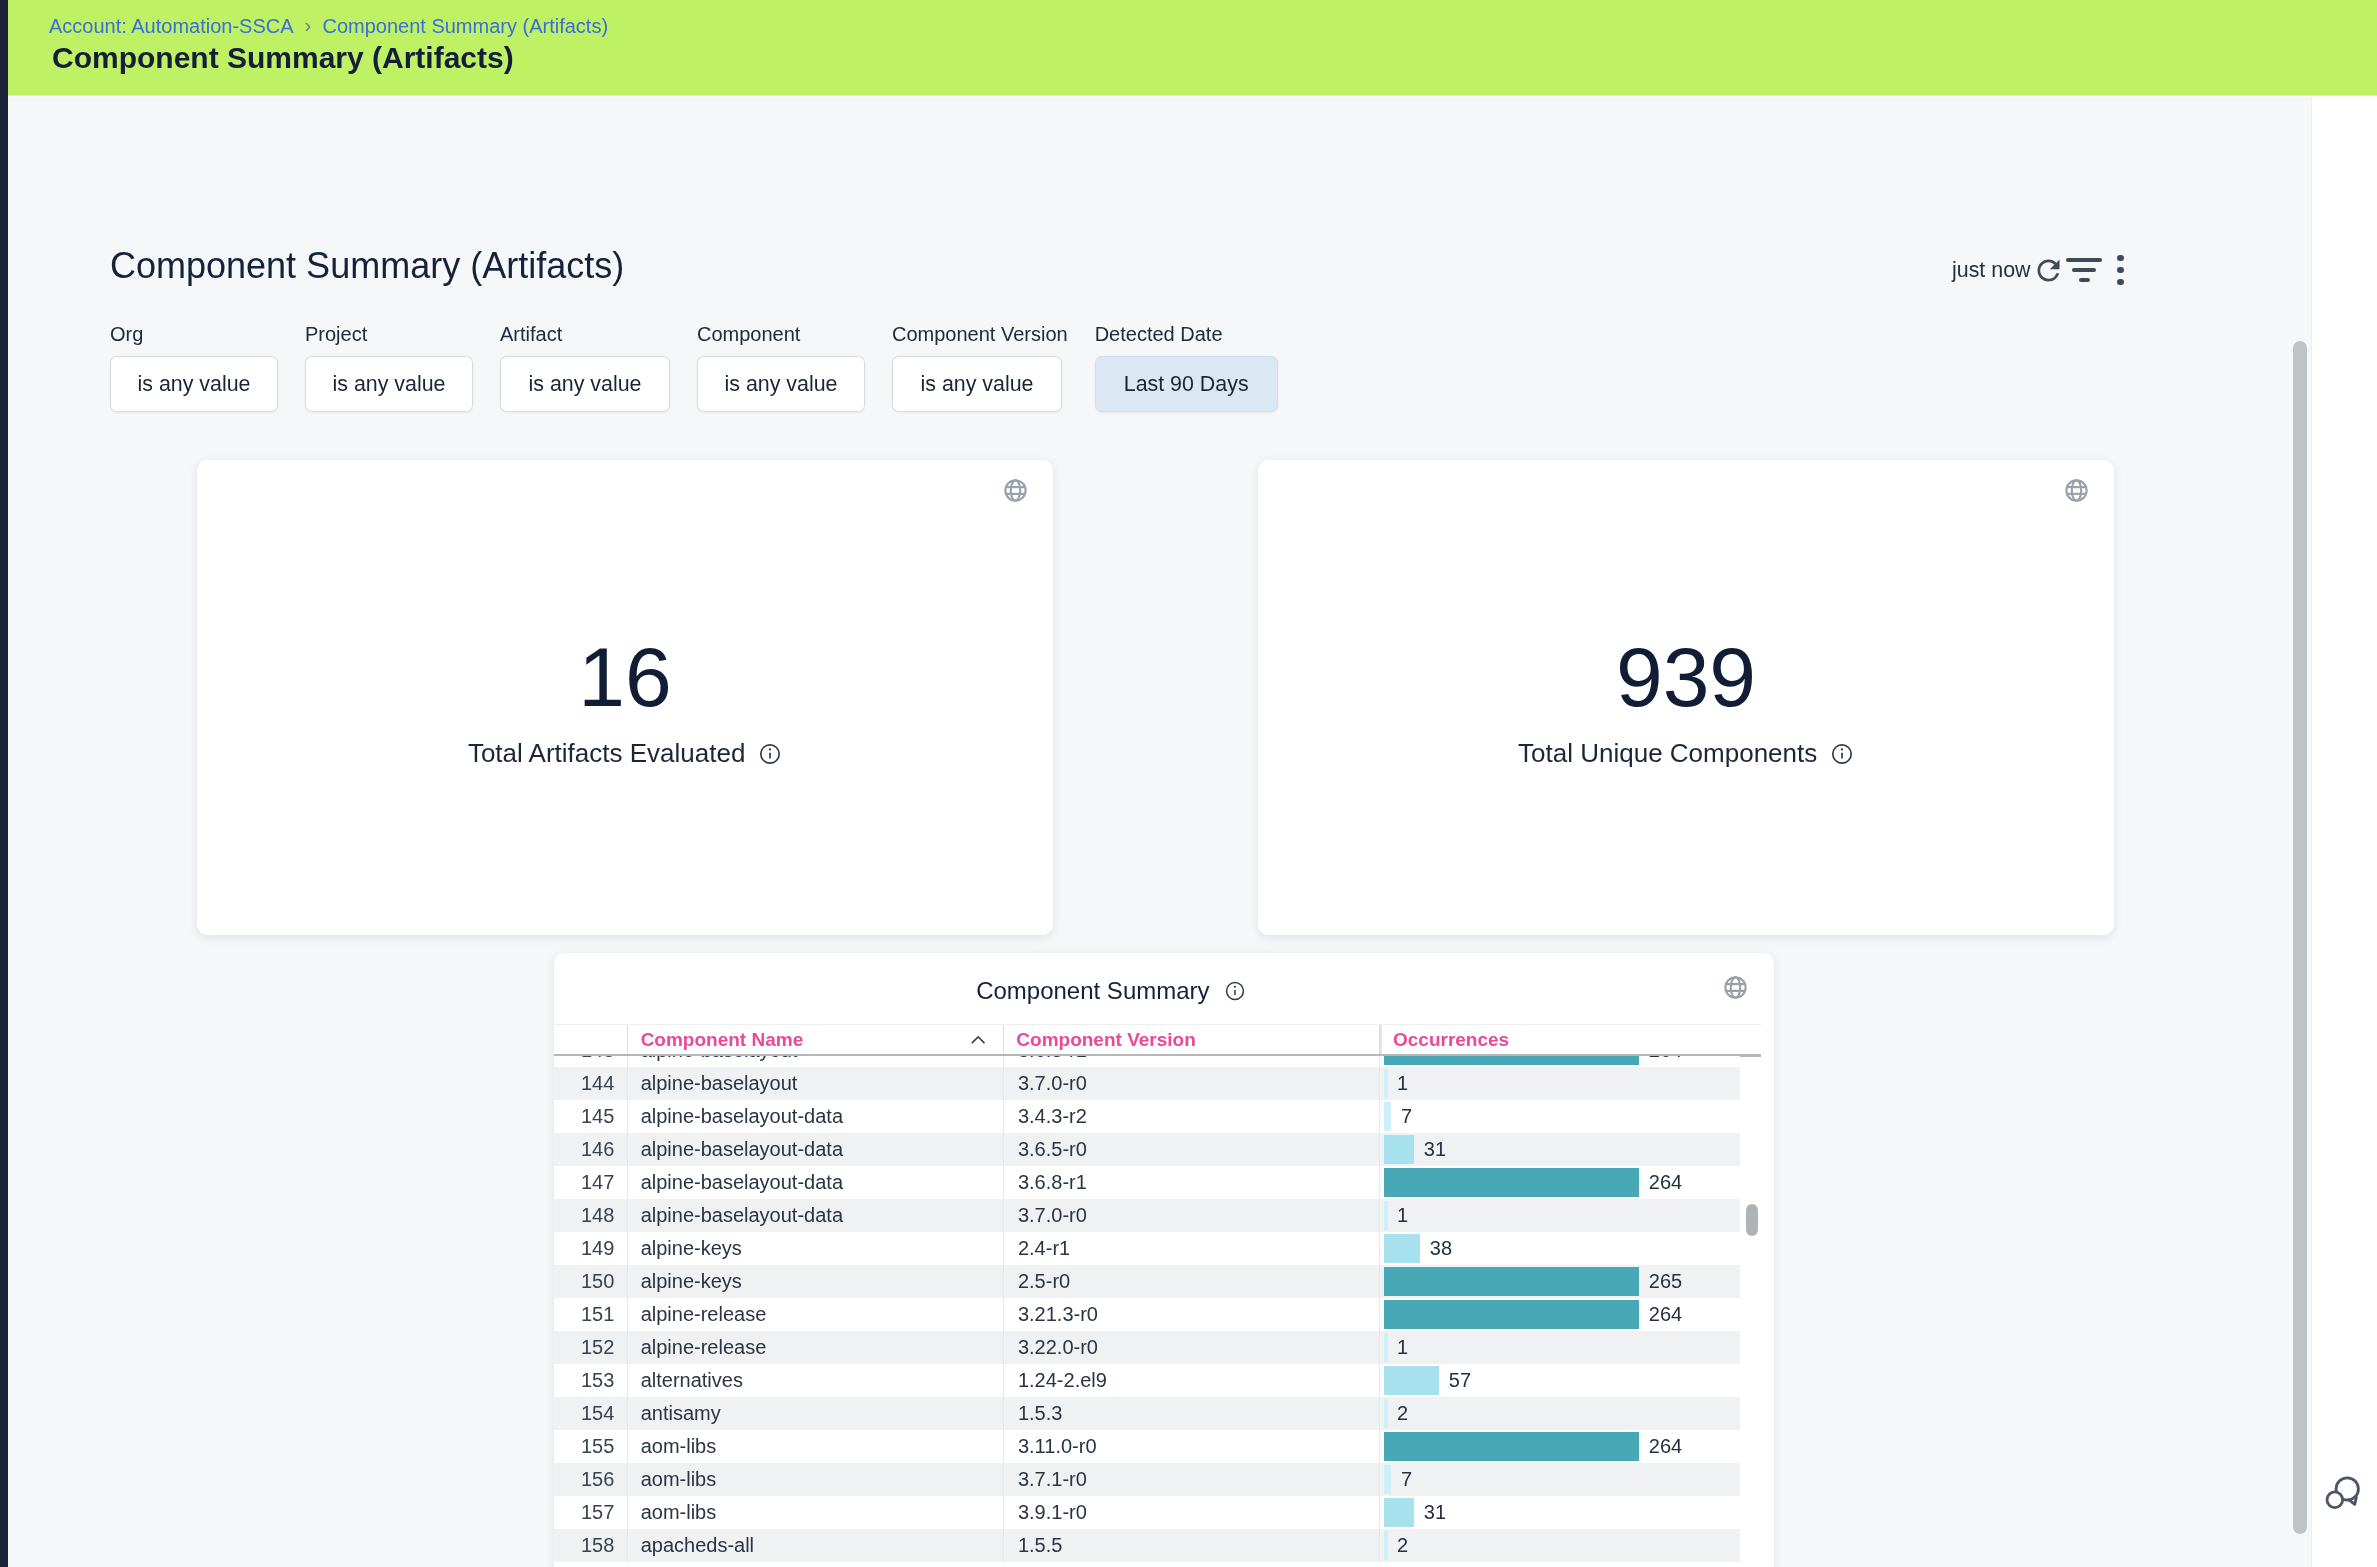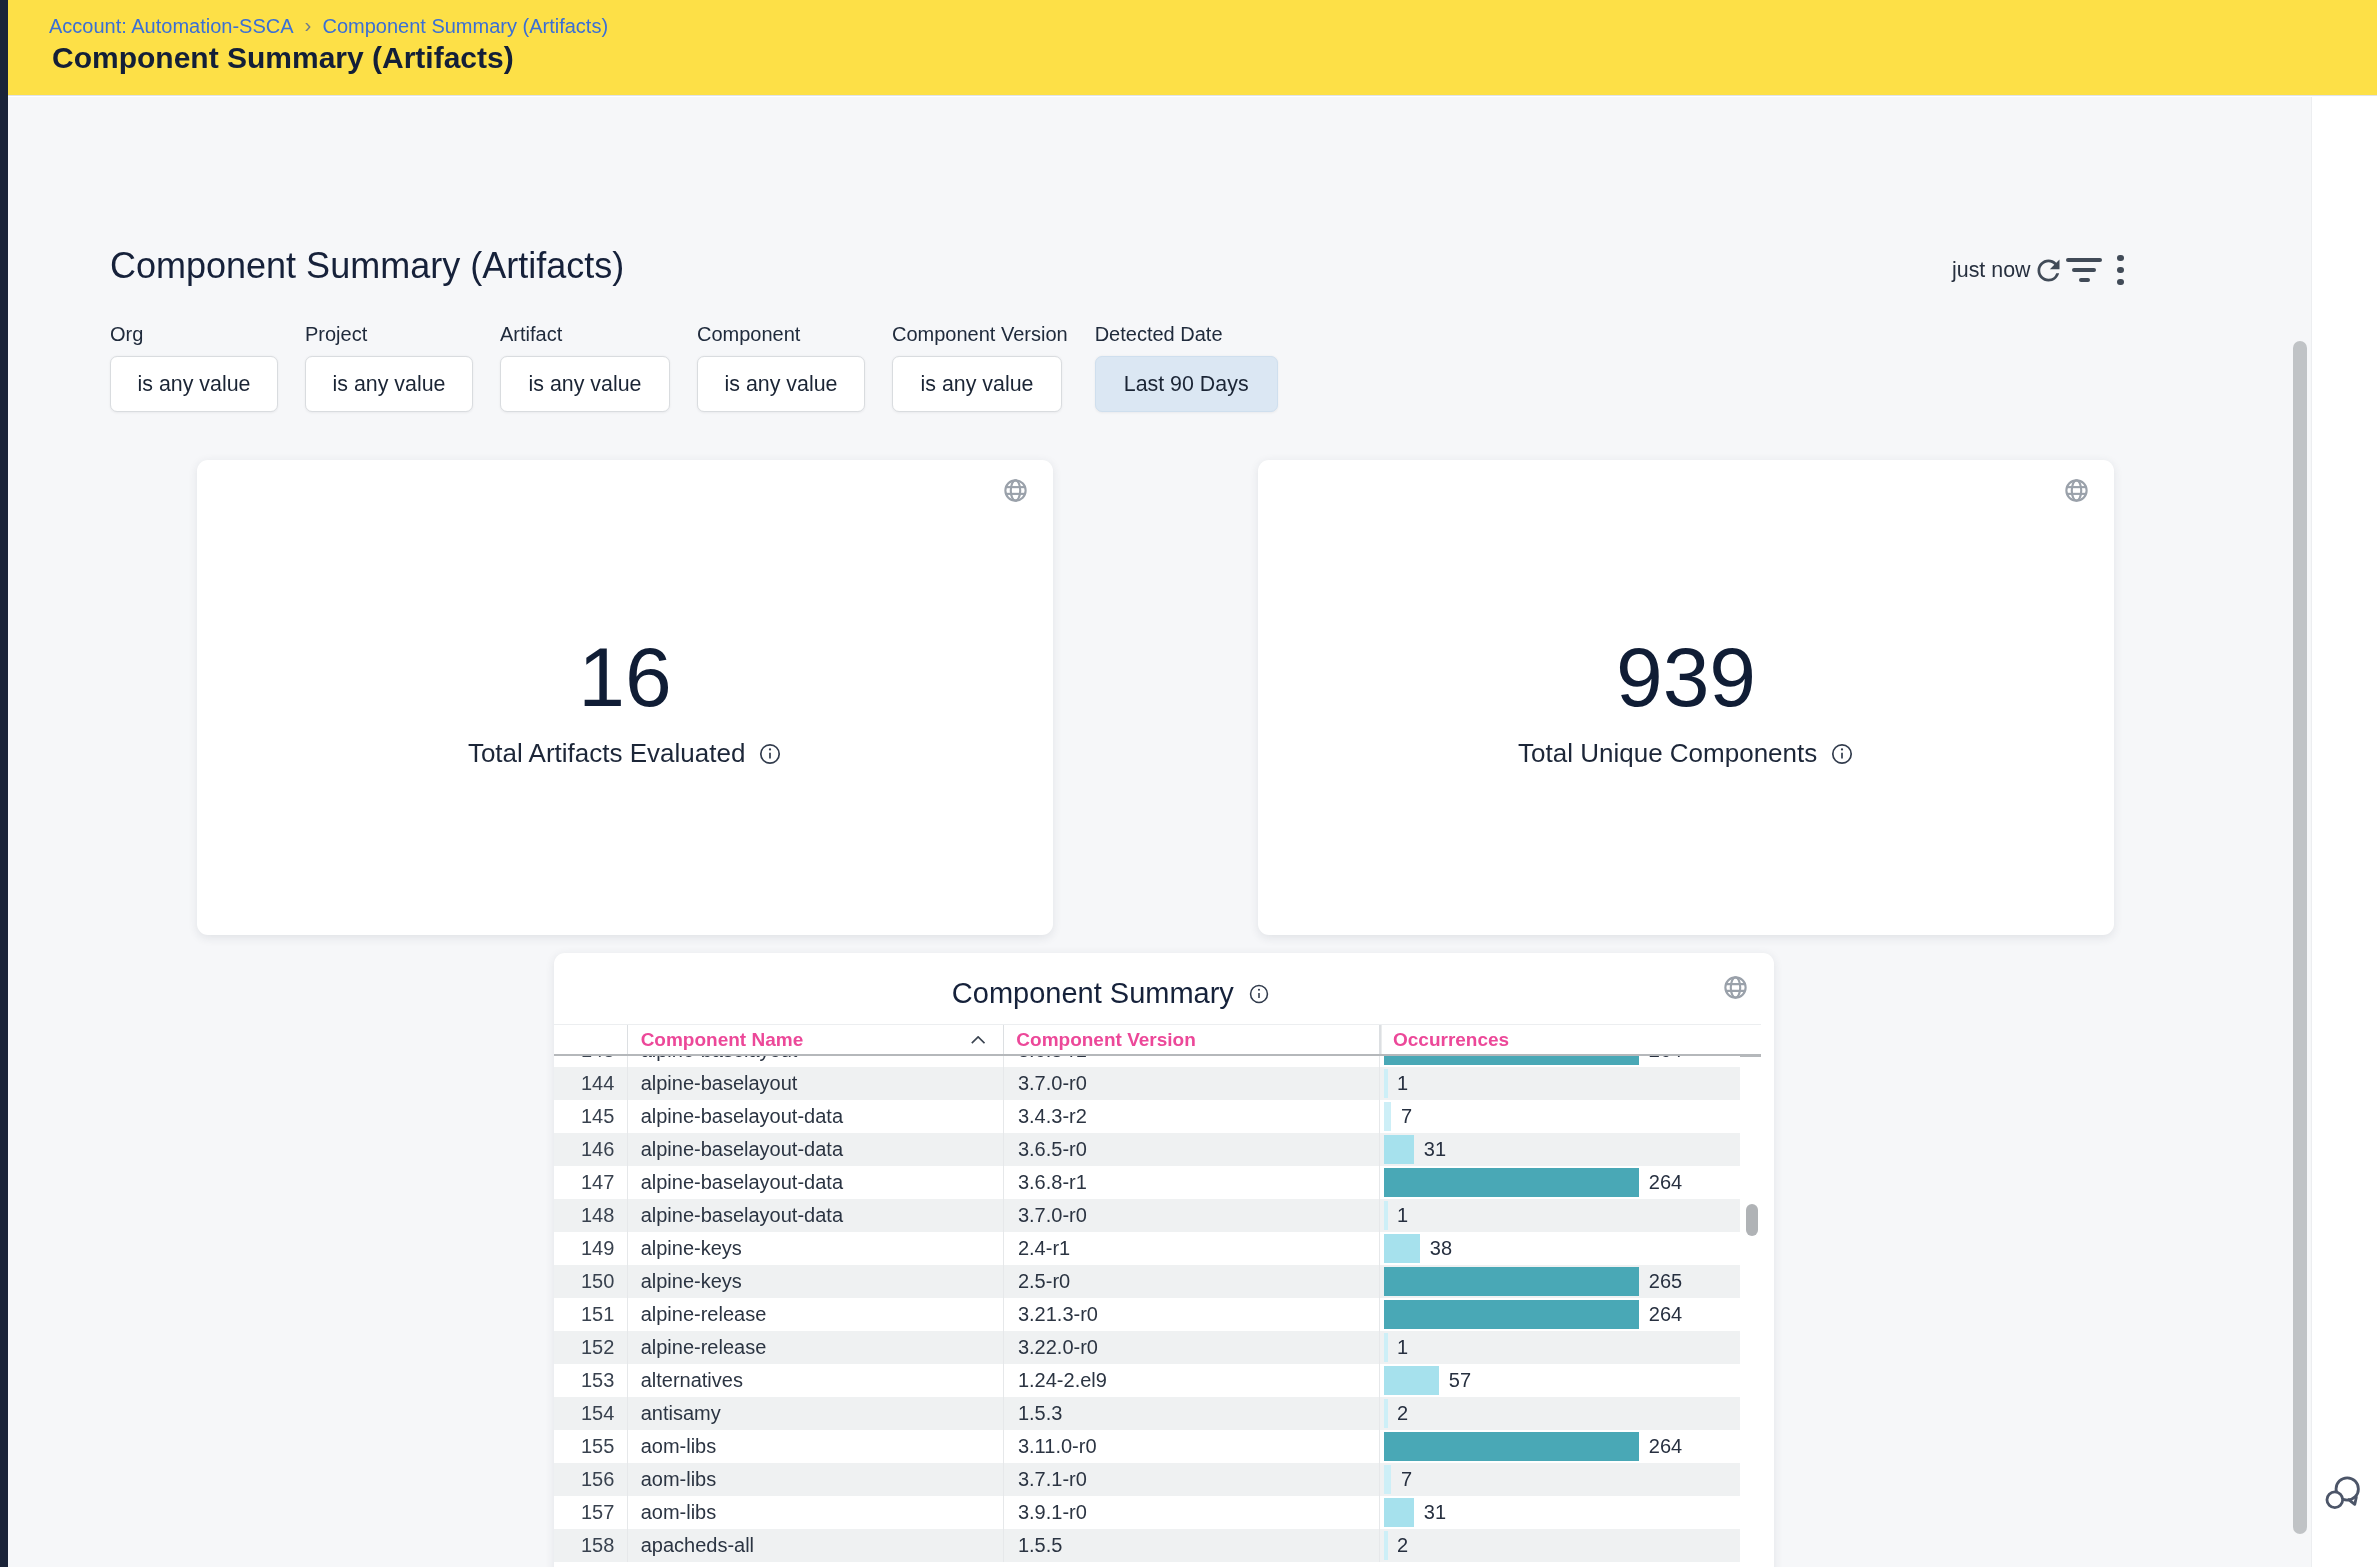--- a/index.html
+++ b/index.html
@@ -3,21 +3,21 @@
 <meta charset="utf-8">
 <style>
   html,body{margin:0;padding:0;width:2377px;height:1567px;overflow:hidden;background:#ffffff;
     font-family:"Liberation Sans","DejaVu Sans",sans-serif;-webkit-font-smoothing:antialiased;}
   #app{position:relative;width:2377px;height:1567px;background:#ffffff;overflow:hidden;}
 
   
   .left-rail{position:absolute;left:0;top:0;width:8px;height:1567px;background:#1a2338;}
 
   
-  .page-header{position:absolute;left:8px;top:0;right:0;height:95px;background:#fde047;
+  .page-header{position:absolute;left:8px;top:0;right:0;height:95px;background:#bef264;
     border-bottom:1.6px solid #e0e3e7;z-index:5;}
   .breadcrumb{position:absolute;left:41px;top:14.3px;font-size:20px;line-height:24px;color:var(--accent,#3a6fd6);
     display:flex;align-items:center;gap:11px;}
   .crumb-link{color:var(--accent,#3a6fd6);cursor:pointer;}
   .crumb-sep{color:#6e7a8c;font-size:20.6px;line-height:20.6px;transform:translateY(-0.8px);}
   .page-title{position:absolute;left:44px;top:41px;font-size:30px;font-weight:700;color:#131f38;}
 
   
   .dash{position:absolute;left:8px;top:97px;width:2303px;height:1470px;background:#f6f7f9;
     border-right:1.6px solid #eceef0;}
@@ -53,21 +53,21 @@
   .card-globe{position:absolute;top:17.4px;right:24px;width:27px;height:27px;}
   .metric-value{position:absolute;top:171px;left:0;width:100%;text-align:center;
     font-size:84px;font-weight:500;color:#101d35;line-height:1.1;}
   .metric-label{position:absolute;top:278px;left:0;width:100%;display:flex;align-items:center;
     justify-content:center;gap:12.7px;font-size:26px;color:#1c2638;}
   .info-ic{width:24px;height:24px;flex:0 0 auto;}
 
   
   .table-card{left:546px;top:856px;width:1220px;height:642px;overflow:hidden;}
   .table-title{position:absolute;top:24px;left:0;width:100%;display:flex;align-items:center;
-    justify-content:center;gap:14.3px;font-size:29px;font-weight:500;color:#15213a;transform:translateX(-53px);}
+    justify-content:center;gap:14.3px;font-size:24px;font-weight:500;color:#15213a;transform:translateX(-53px);}
   .table-title .info-ic{width:22px;height:22px;}
   .tbl-header{position:absolute;left:0;top:71px;width:1207px;height:29px;display:flex;
     border-top:0.8px solid #eceef0;border-bottom:3.2px solid #b5b8bb;background:#ffffff;box-sizing:content-box;}
   .th{display:flex;align-items:center;font-size:19px;font-weight:700;color:#ec4899;
     box-sizing:border-box;border-right:1.6px solid #dcdfe2;padding-left:12.7px;position:relative;}
   .th.num{width:74px;padding-left:0;}
   .th.name{width:376px;}
   .th.ver{width:377px;}
   .th.occ{width:381px;border-right:none;box-shadow:1.6px 0 0 #dcdfe2 inset;border-left:0;}
   .th.occ{border-left:0;}

